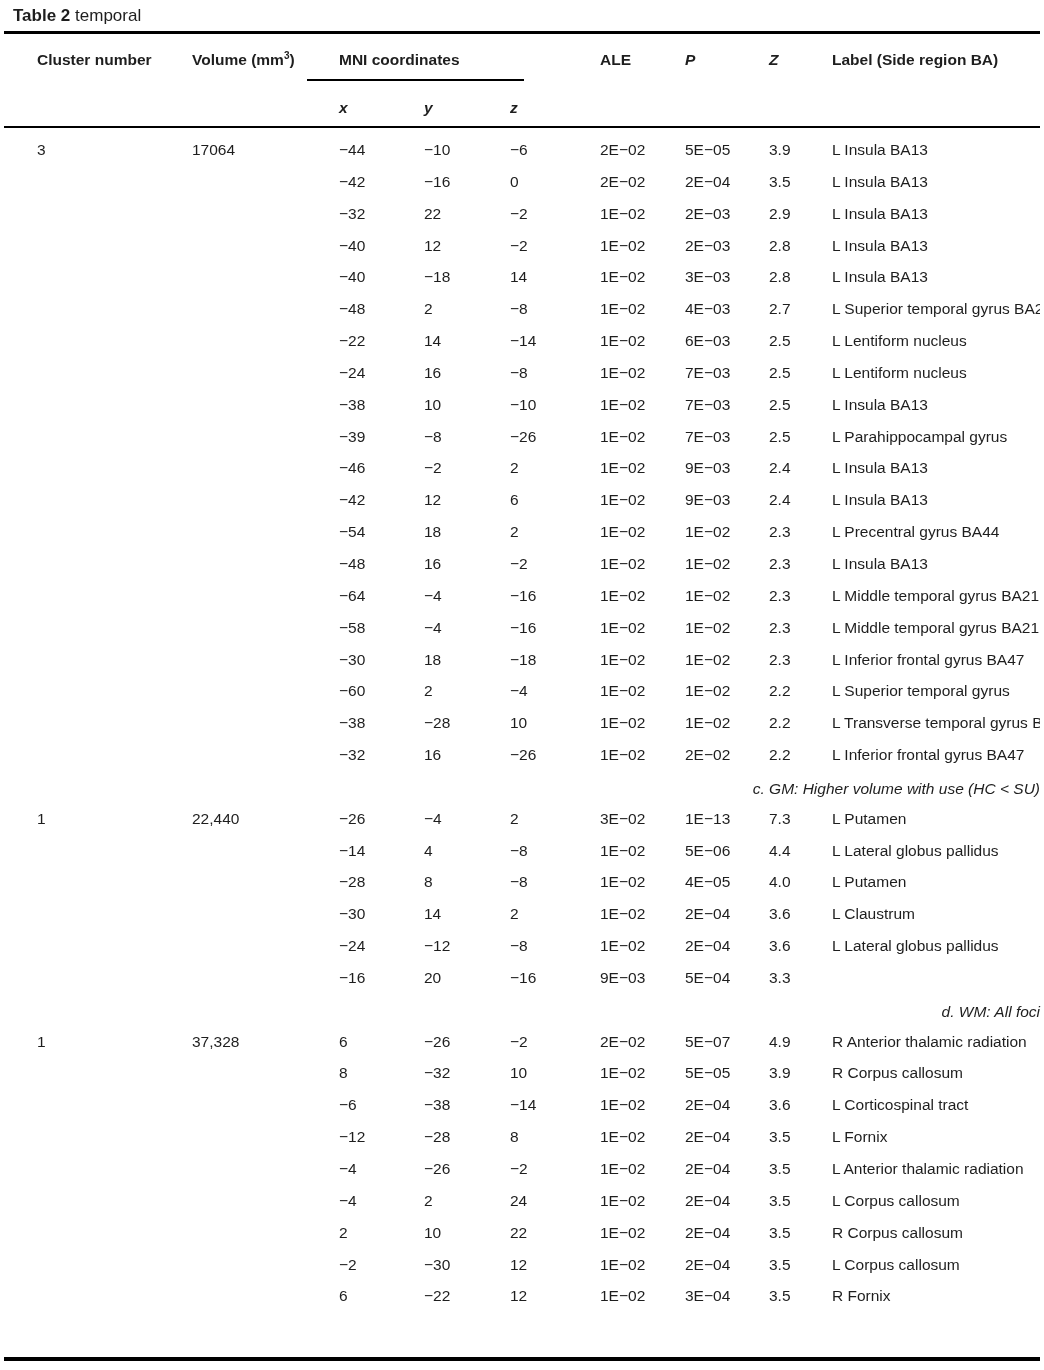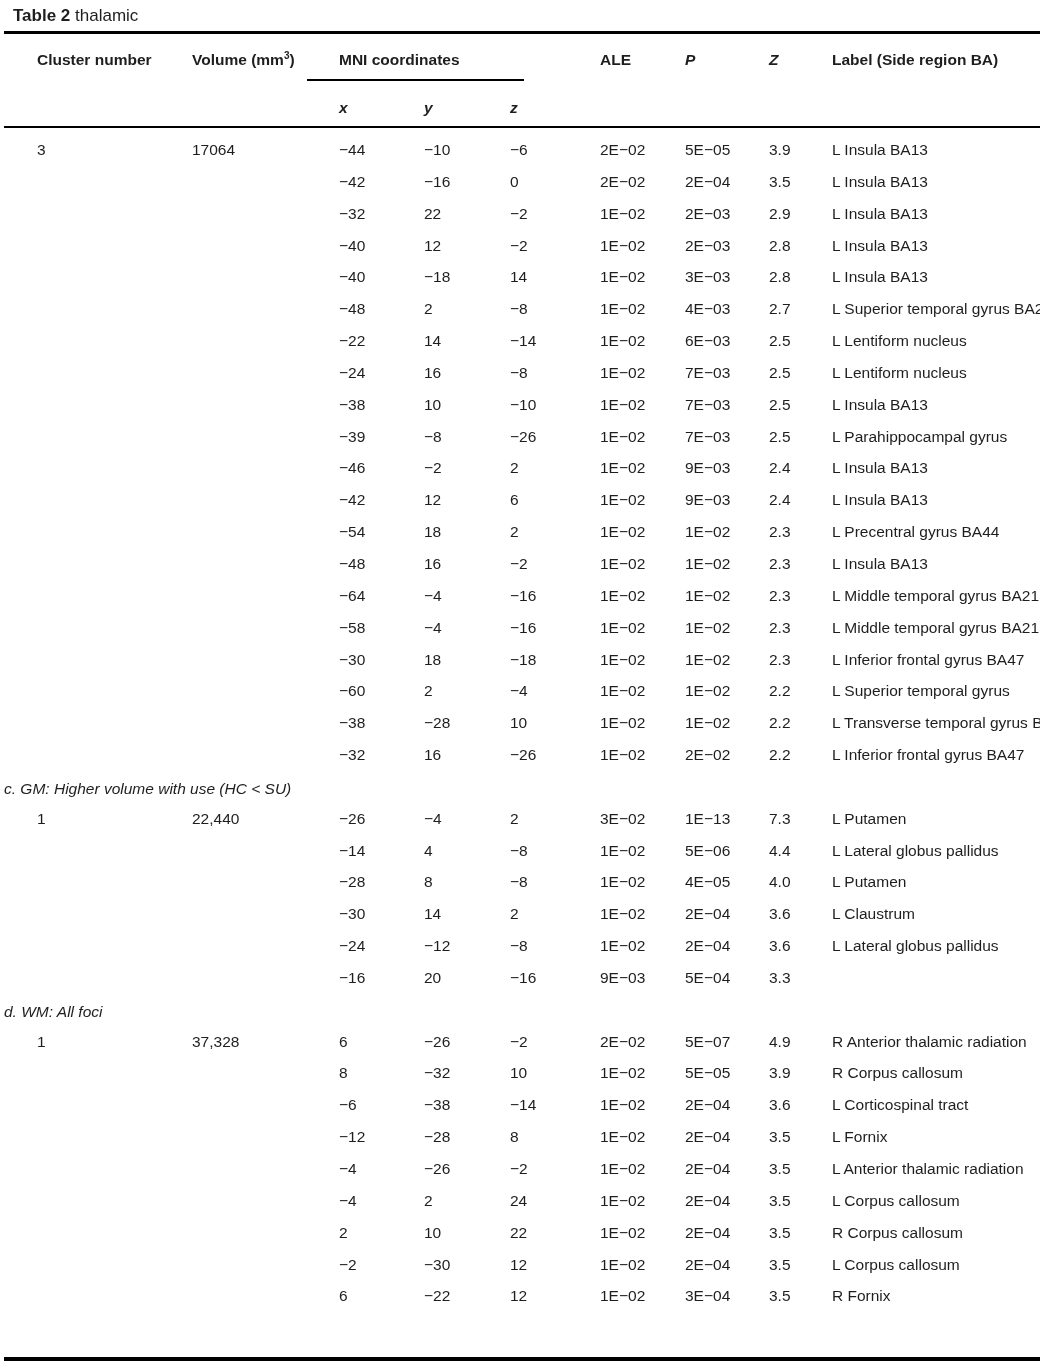--- a/index.html
+++ b/index.html
@@ -37,29 +37,30 @@
   .subheader { position:absolute; top:98px; left:0; width:1040px;
     font-size:15.5px; font-weight:bold; font-style:italic; line-height:20px; }
 
   .tbody { position:absolute; top:139px; left:0; width:1040px; }
   .trow { height:31.85px; font-size:15.5px; line-height:20px; }
   .tcell { display:block; padding-top:1px; white-space:nowrap; overflow:hidden; }
   .section-heading {
     height:31.85px; font-size:15.5px; line-height:20px;
     font-style:italic; padding-left:4px; padding-top:3px;
     box-sizing:border-box;
+    text-align:right;
   }
 </style>
 </head>
 <body>
 
 <div class="page">
 
   <div class="title">
-    <span class="t-bold">Table 2</span><span> thalamic</span>
+    <span class="t-bold">Table 2</span><span> temporal</span>
   </div>
 
   <div class="rule rule-top"></div>
 
   <div class="colheader grid-cols">
     <span>Cluster number</span>
     <span><span>Volume (mm</span><sup>3</sup><span>)</span></span>
     <span style="grid-column:3 / span 3;">MNI coordinates</span>
     <span>ALE</span>
     <span class="hd-italic">P</span>

